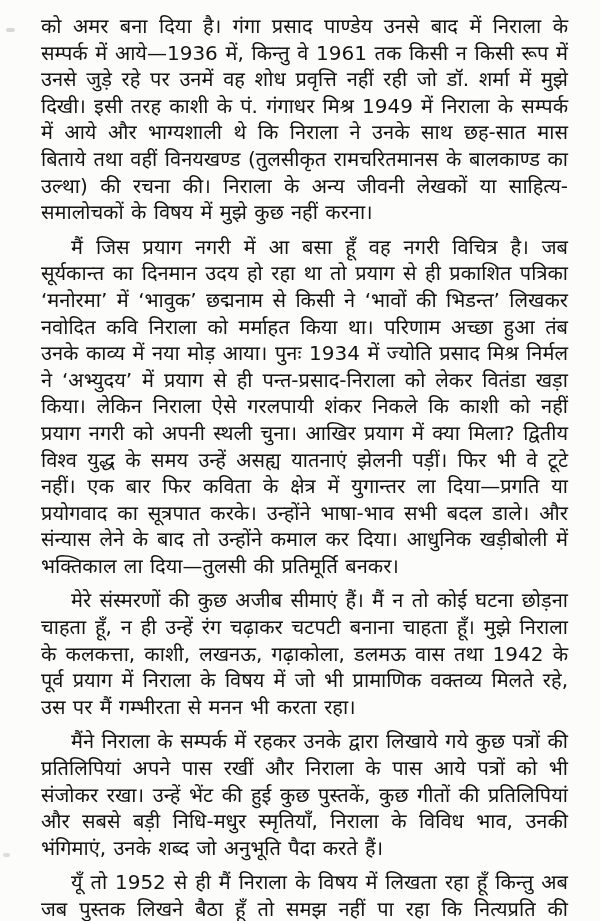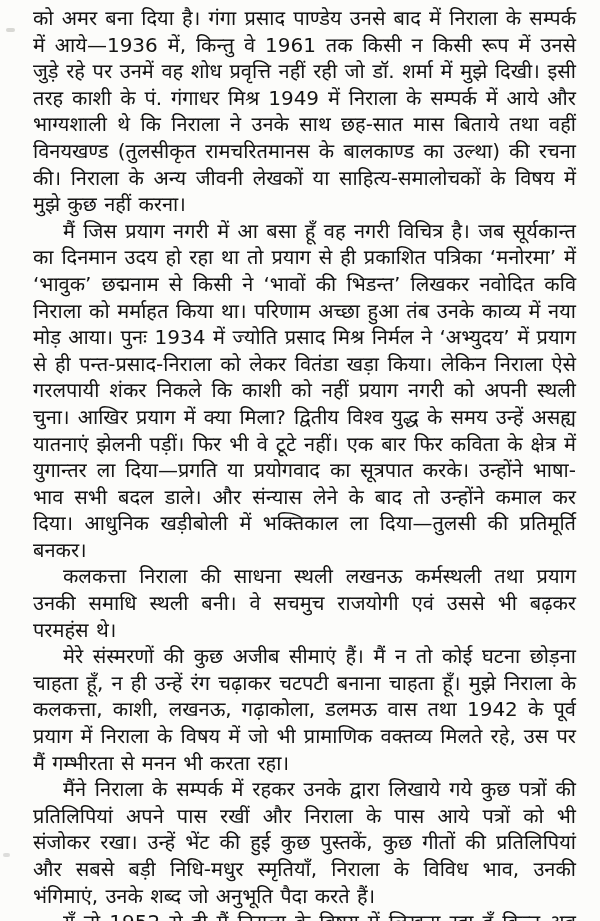--- a/index.html
+++ b/index.html
@@ -13,21 +13,21 @@
     height: 921px;
     margin: 0 auto;
     background: #fcfcfa;
     overflow: hidden;
     box-sizing: border-box;
   }
   .text-block {
     padding: 5px 24px 0 33px;
   }
   .para {
-    margin: 0;
+    margin: 8px;
     font-family: "DejaVu Sans", "Liberation Serif", sans-serif;
     font-size: 20px;
     line-height: 26.6px;
     color: #141414;
     text-align: justify;
     text-indent: 30px;
     word-spacing: 1px;
   }
   .para.no-indent {
     text-indent: 0;
@@ -44,18 +44,17 @@
 </head>
 <body>
 
 <div class="page">
   <div class="speck speck-1"></div>
   <div class="speck speck-2"></div>
 
   <main class="text-block">
     <p class="para no-indent">को अमर बना दिया है। गंगा प्रसाद पाण्डेय उनसे बाद में निराला के सम्पर्क में आये—1936 में, किन्तु वे 1961 तक किसी न किसी रूप में उनसे जुड़े रहे पर उनमें वह शोध प्रवृत्ति नहीं रही जो डॉ. शर्मा में मुझे दिखी। इसी तरह काशी के पं. गंगाधर मिश्र 1949 में निराला के सम्पर्क में आये और भाग्यशाली थे कि निराला ने उनके साथ छह-सात मास बिताये तथा वहीं विनयखण्ड (तुलसीकृत रामचरितमानस के बालकाण्ड का उल्था) की रचना की। निराला के अन्य जीवनी लेखकों या साहित्य-समालोचकों के विषय में मुझे कुछ नहीं करना।</p>
     <p class="para">मैं जिस प्रयाग नगरी में आ बसा हूँ वह नगरी विचित्र है। जब सूर्यकान्त का दिनमान उदय हो रहा था तो प्रयाग से ही प्रकाशित पत्रिका ‘मनोरमा’ में ‘भावुक’ छद्मनाम से किसी ने ‘भावों की भिडन्त’ लिखकर नवोदित कवि निराला को मर्माहत किया था। परिणाम अच्छा हुआ तंब उनके काव्य में नया मोड़ आया। पुनः 1934 में ज्योति प्रसाद मिश्र निर्मल ने ‘अभ्युदय’ में प्रयाग से ही पन्त-प्रसाद-निराला को लेकर वितंडा खड़ा किया। लेकिन निराला ऐसे गरलपायी शंकर निकले कि काशी को नहीं प्रयाग नगरी को अपनी स्थली चुना। आखिर प्रयाग में क्या मिला? द्वितीय विश्व युद्ध के समय उन्हें असह्य यातनाएं झेलनी पड़ीं। फिर भी वे टूटे नहीं। एक बार फिर कविता के क्षेत्र में युगान्तर ला दिया—प्रगति या प्रयोगवाद का सूत्रपात करके। उन्होंने भाषा-भाव सभी बदल डाले। और संन्यास लेने के बाद तो उन्होंने कमाल कर दिया। आधुनिक खड़ीबोली में भक्तिकाल ला दिया—तुलसी की प्रतिमूर्ति बनकर।</p>
-    <p class="para">कलकत्ता निराला की साधना स्थली लखनऊ कर्मस्थली तथा प्रयाग उनकी समाधि स्थली बनी। वे सचमुच राजयोगी एवं उससे भी बढ़कर परमहंस थे।</p>
     <p class="para">मेरे संस्मरणों की कुछ अजीब सीमाएं हैं। मैं न तो कोई घटना छोड़ना चाहता हूँ, न ही उन्हें रंग चढ़ाकर चटपटी बनाना चाहता हूँ। मुझे निराला के कलकत्ता, काशी, लखनऊ, गढ़ाकोला, डलमऊ वास तथा 1942 के पूर्व प्रयाग में निराला के विषय में जो भी प्रामाणिक वक्तव्य मिलते रहे, उस पर मैं गम्भीरता से मनन भी करता रहा।</p>
     <p class="para">मैंने निराला के सम्पर्क में रहकर उनके द्वारा लिखाये गये कुछ पत्रों की प्रतिलिपियां अपने पास रखीं और निराला के पास आये पत्रों को भी संजोकर रखा। उन्हें भेंट की हुई कुछ पुस्तकें, कुछ गीतों की प्रतिलिपियां और सबसे बड़ी निधि-मधुर स्मृतियाँ, निराला के विविध भाव, उनकी भंगिमाएं, उनके शब्द जो अनुभूति पैदा करते हैं।</p>
     <p class="para">यूँ तो 1952 से ही मैं निराला के विषय में लिखता रहा हूँ किन्तु अब जब पुस्तक लिखने बैठा हूँ तो समझ नहीं पा रहा कि नित्यप्रति की घटनाओं, निराला की वक्तृताओं, निराला के साथ अन्यों के पत्र-व्यवहार तथा निराला पर विद्वानों द्वारा</p>
   </main>
 </div>
 
 </body></html>

